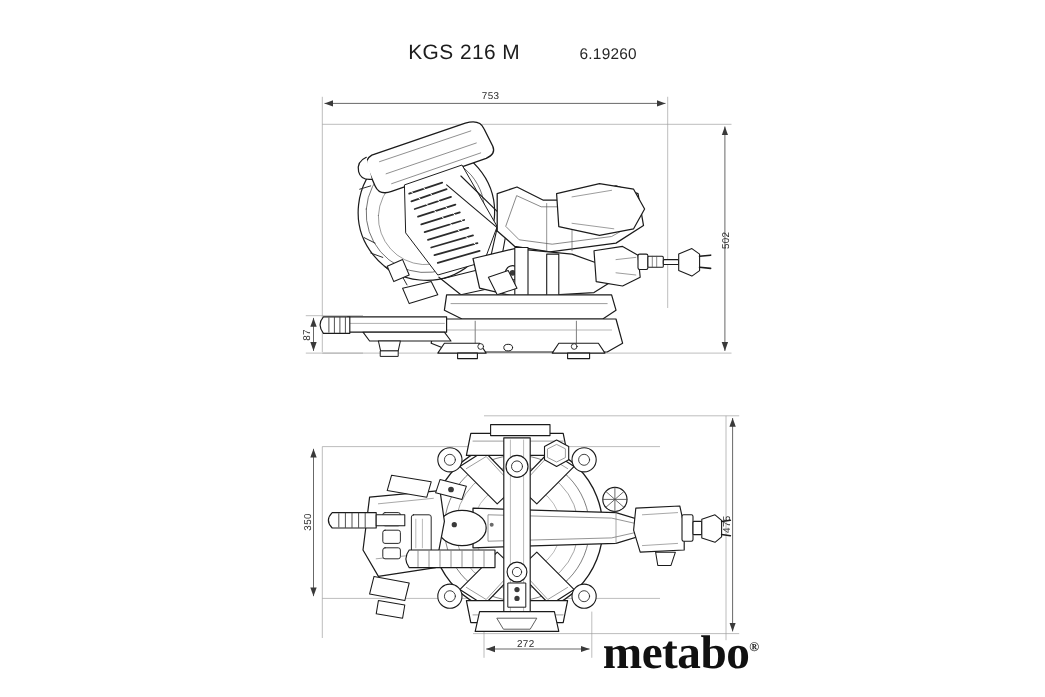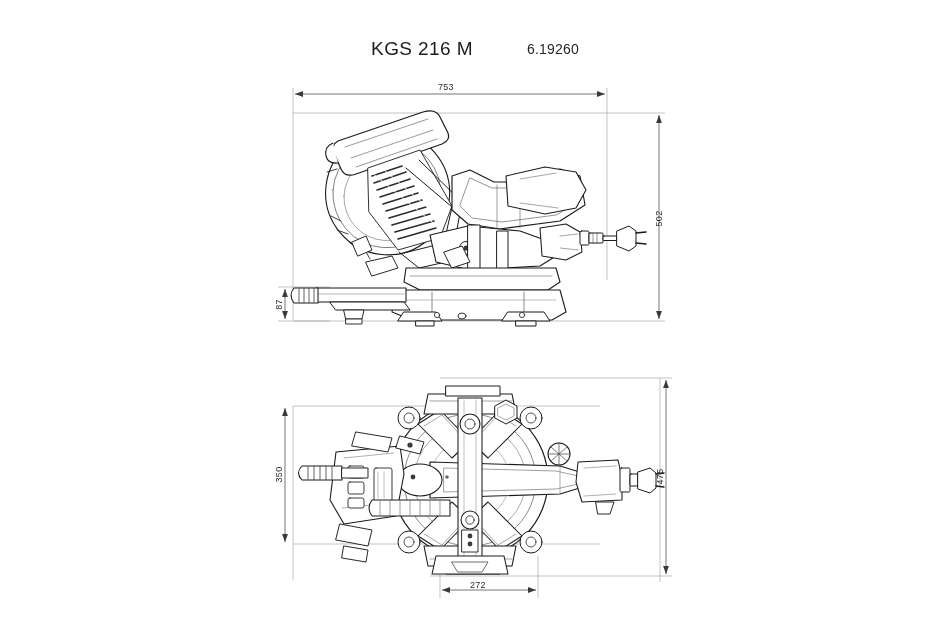--- a/index.html
+++ b/index.html
@@ -367,14 +367,15 @@
   <div class="dim-label vert" style="left:652px; top:214px;">502</div>
 
   <div class="dim-label vert" style="left:274px; top:300px;">87</div>
 
   <div class="dim-label vert" style="left:272px; top:470px;">350</div>
 
   <div class="dim-label vert" style="left:653px; top:472px;">475</div>
 
   <div class="dim-label" style="left:470px; top:581px;text-align:center;">272</div>
 
+  <div class="logo"><span>metabo</span><span class="reg">®</span></div>
 
 </div>
 
 </body></html>

